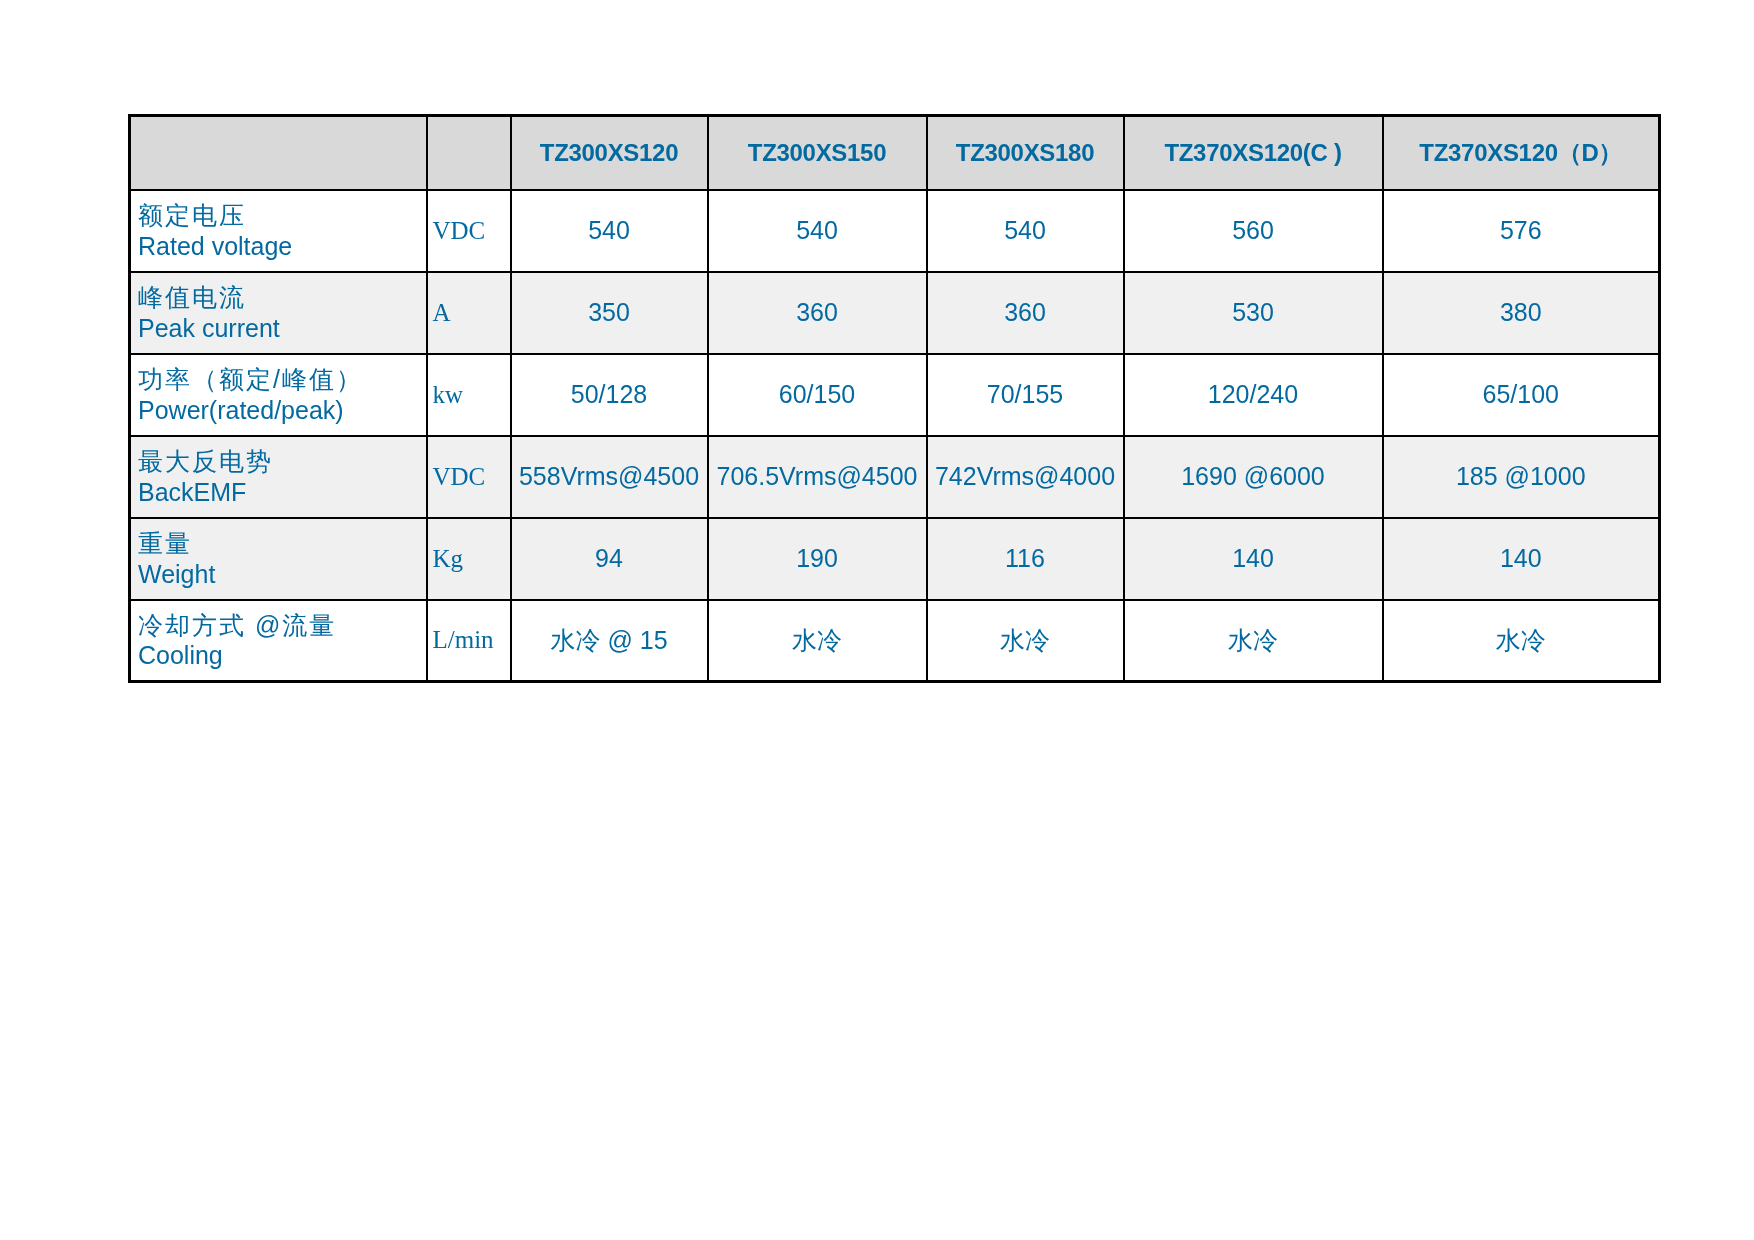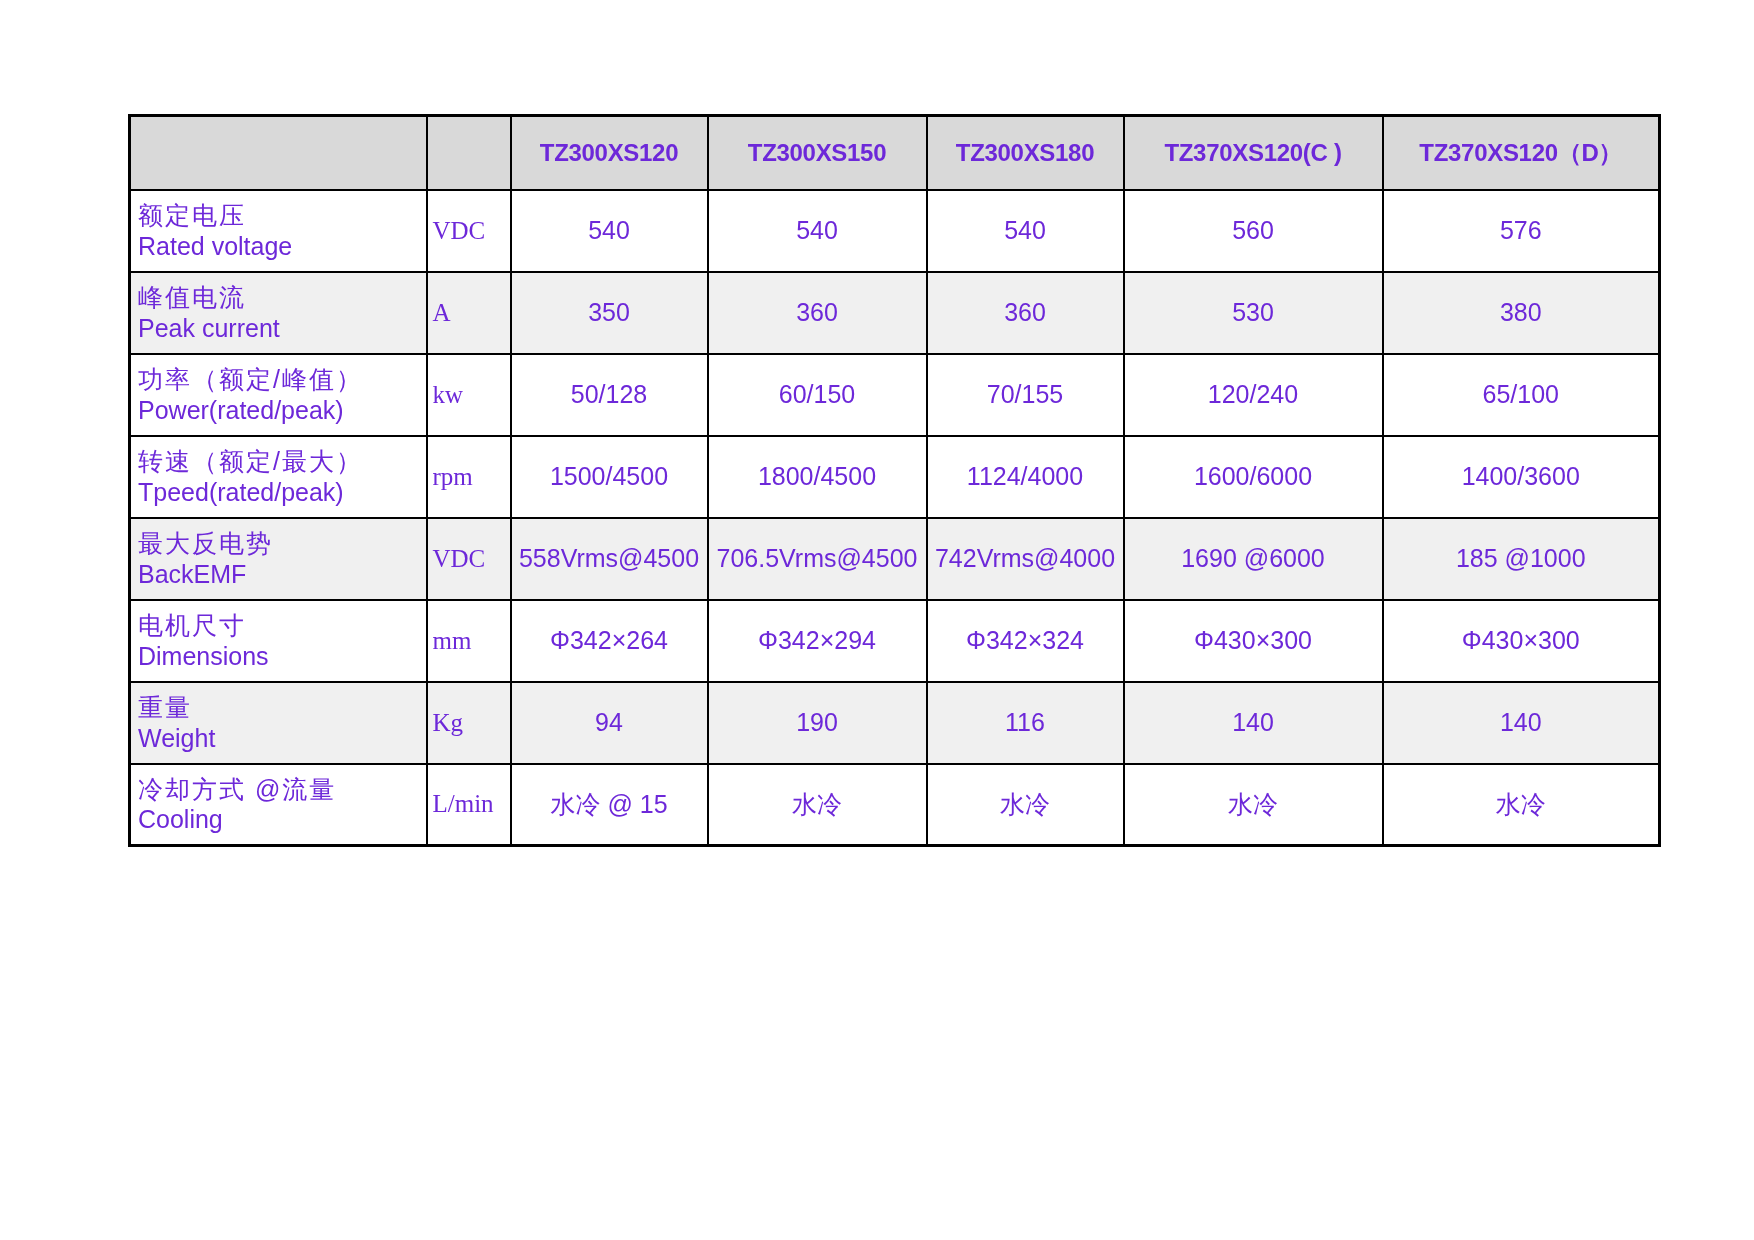--- a/index.html
+++ b/index.html
@@ -6,21 +6,21 @@
     margin: 0;
     padding: 0;
     background: #ffffff;
   }
   .page {
     position: relative;
     width: 1754px;
     height: 1240px;
     background: var(--page-bg, #ffffff);
     font-family: "Liberation Sans", "DejaVu Sans", sans-serif;
-    color: #6d28d9;
+    color: #0369a1;
     overflow: hidden;
     border-radius: 10px;
   }
   table.spec {
     position: absolute;
     left: 128px;
     top: 114px;
     width: 1530px;
     border-collapse: collapse;
     table-layout: fixed;
@@ -115,55 +115,31 @@
             <div class="zh">功率（额定/峰值）</div>
             <div class="en">Power(rated/peak)</div>
           </td>
           <td class="unit">kw</td>
           <td class="val">50/128</td>
           <td class="val">60/150</td>
           <td class="val">70/155</td>
           <td class="val">120/240</td>
           <td class="val">65/100</td>
         </tr>
-        <tr>
-          <td class="label">
-            <div class="zh">转速（额定/最大）</div>
-            <div class="en">Tpeed(rated/peak)</div>
-          </td>
-          <td class="unit">rpm</td>
-          <td class="val">1500/4500</td>
-          <td class="val">1800/4500</td>
-          <td class="val">1124/4000</td>
-          <td class="val">1600/6000</td>
-          <td class="val">1400/3600</td>
-        </tr>
         <tr class="stripe">
           <td class="label">
             <div class="zh">最大反电势</div>
             <div class="en">BackEMF</div>
           </td>
           <td class="unit">VDC</td>
           <td class="val">558Vrms@4500</td>
           <td class="val">706.5Vrms@4500</td>
           <td class="val">742Vrms@4000</td>
           <td class="val">1690 @6000</td>
           <td class="val">185 @1000</td>
-        </tr>
-        <tr>
-          <td class="label">
-            <div class="zh">电机尺寸</div>
-            <div class="en">Dimensions</div>
-          </td>
-          <td class="unit">mm</td>
-          <td class="val">Φ342×264</td>
-          <td class="val">Φ342×294</td>
-          <td class="val">Φ342×324</td>
-          <td class="val">Φ430×300</td>
-          <td class="val">Φ430×300</td>
         </tr>
         <tr class="stripe">
           <td class="label">
             <div class="zh">重量</div>
             <div class="en">Weight</div>
           </td>
           <td class="unit">Kg</td>
           <td class="val">94</td>
           <td class="val">190</td>
           <td class="val">116</td>

